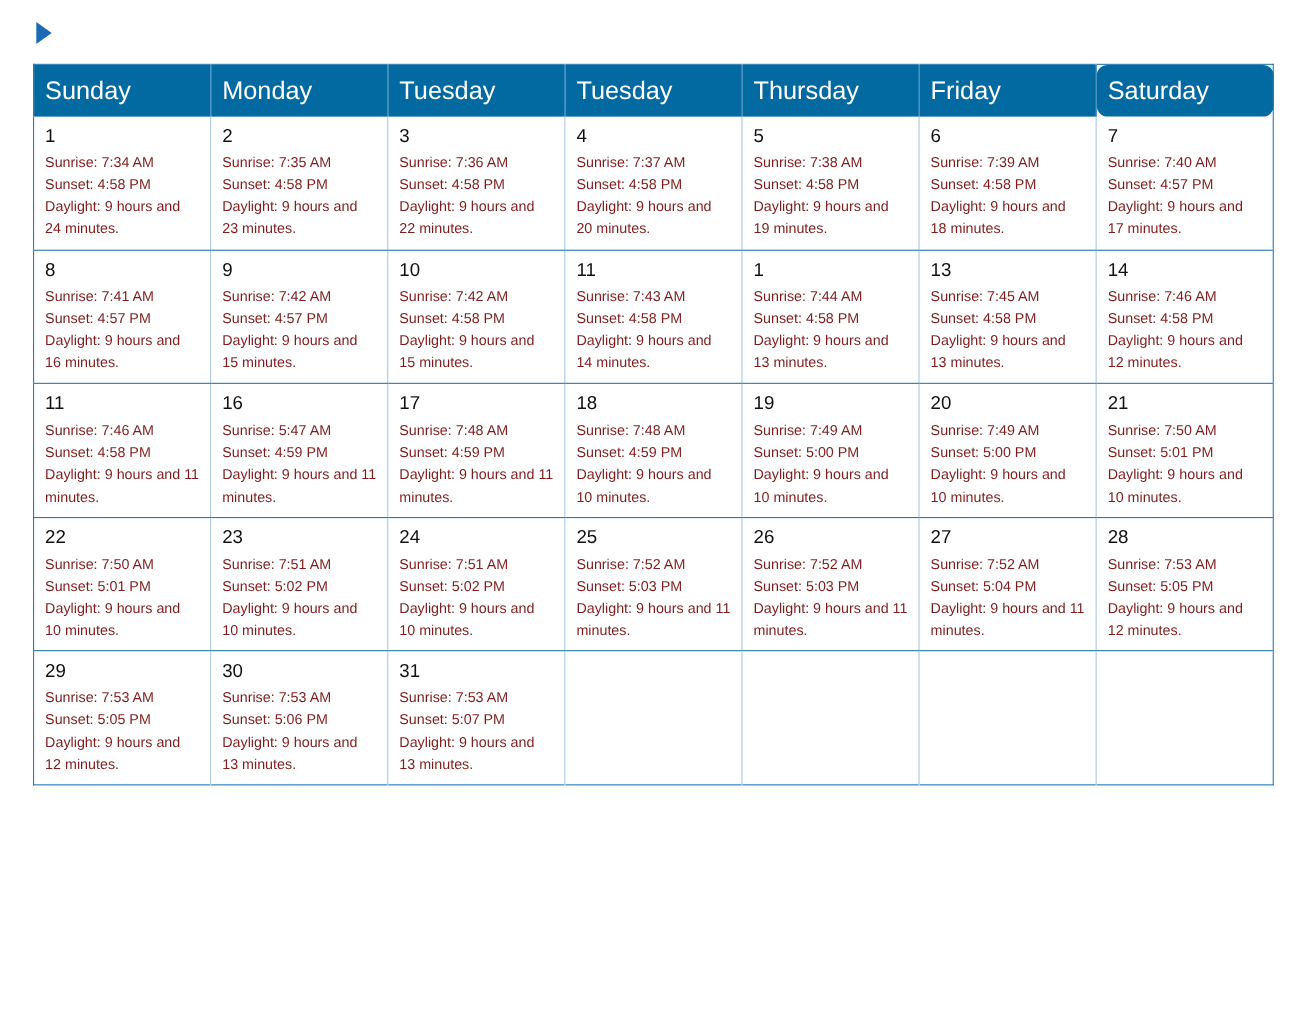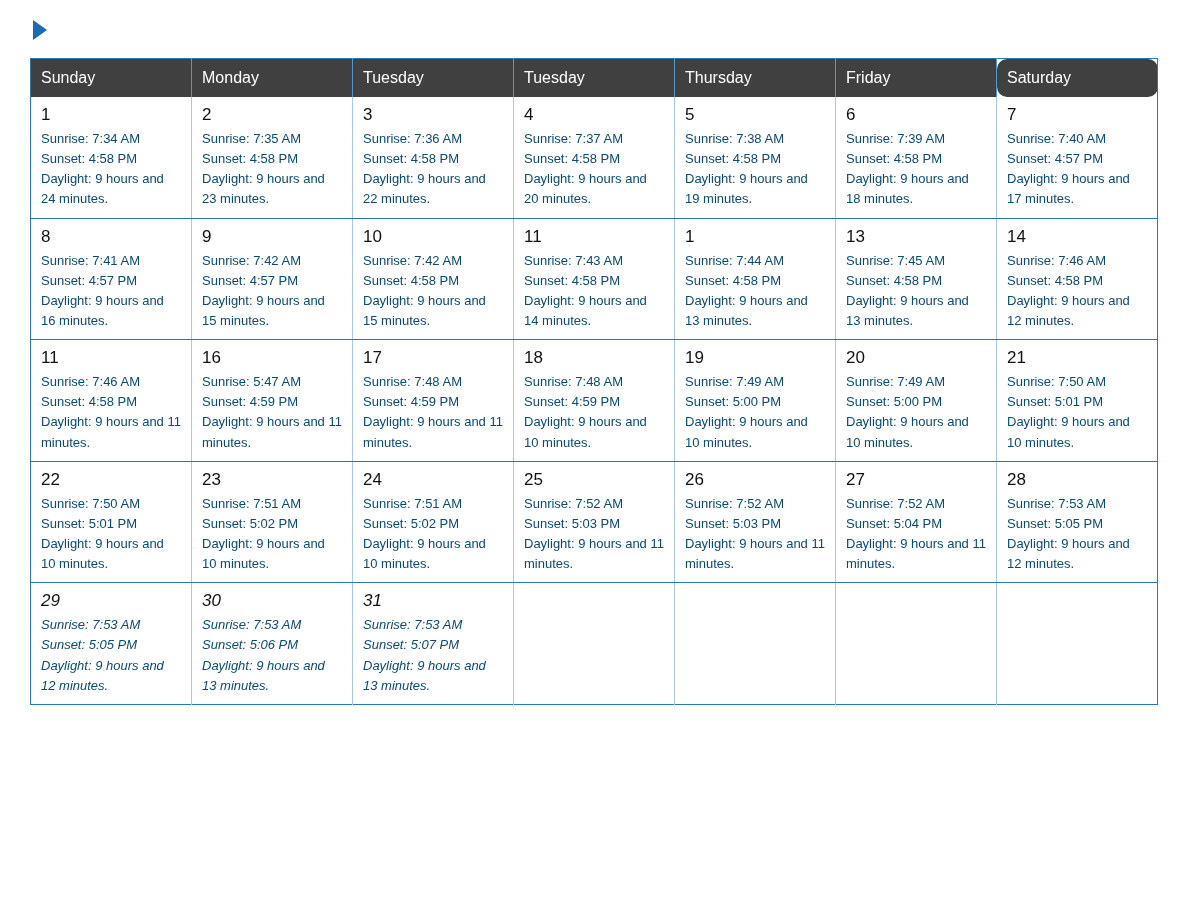--- a/index.html
+++ b/index.html
@@ -59,23 +59,23 @@
       font-size: 20px;
       color: #333;
       margin-top: 4px;
     }
     .calendar-table {
       width: 100%;
       border-collapse: collapse;
       border: 1.5px solid #2779b5;
     }
     .calendar-table th {
-      background: #404040;
+      background: #0369a1;
       color: #fff;
-      font-size: 16px;
+      font-size: 23px;
       font-weight: normal;
       padding: 10px 10px;
       text-align: left;
       border-right: 1px solid #5499c9;
     }
     .calendar-table th:last-child {
       border-right: none;
       border-radius: 10px;
     }
     .calendar-table td {
@@ -86,32 +86,31 @@
       font-size: 13.5px;
       color: #222;
       width: 14.28%;
       min-height: 100px;
     }
     .calendar-table td:last-child {
       border-right: none;
     }
     .calendar-table tr:last-child td {
       border-bottom: none;
-      font-style: italic;
     }
     .day-number {
       font-size: 17px;
       font-weight: normal;
       color: #111;
       margin-bottom: 4px;
       display: block;
     }
     .day-info {
       font-size: 13px;
-      color: #0c4a6e;
+      color: #7f1d1d;
       line-height: 1.55;
     }
     .empty-cell {
       background: #fff;
     }
   </style>
 </head>
 <body>
 
 <div class="header">

